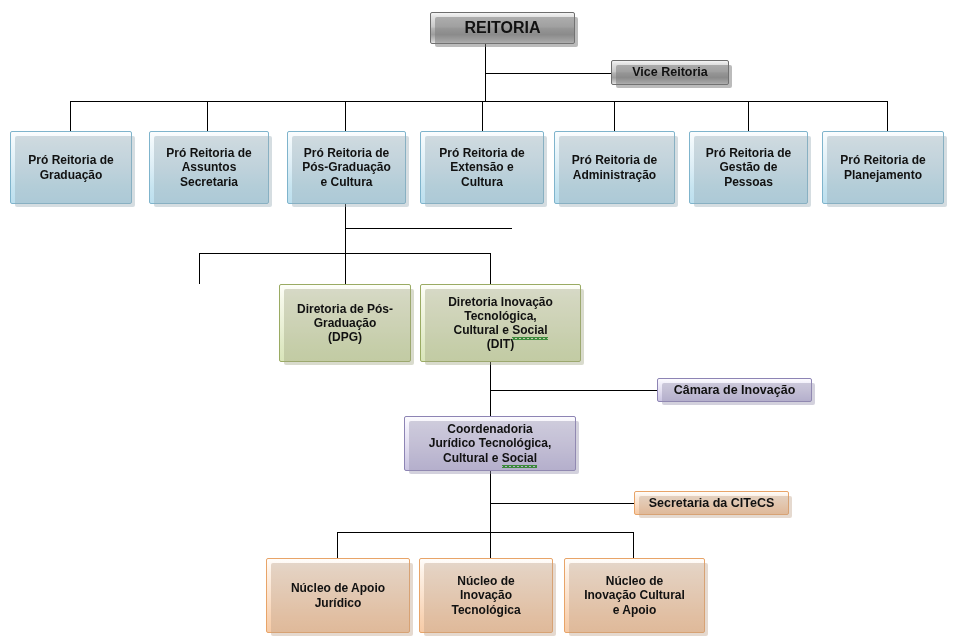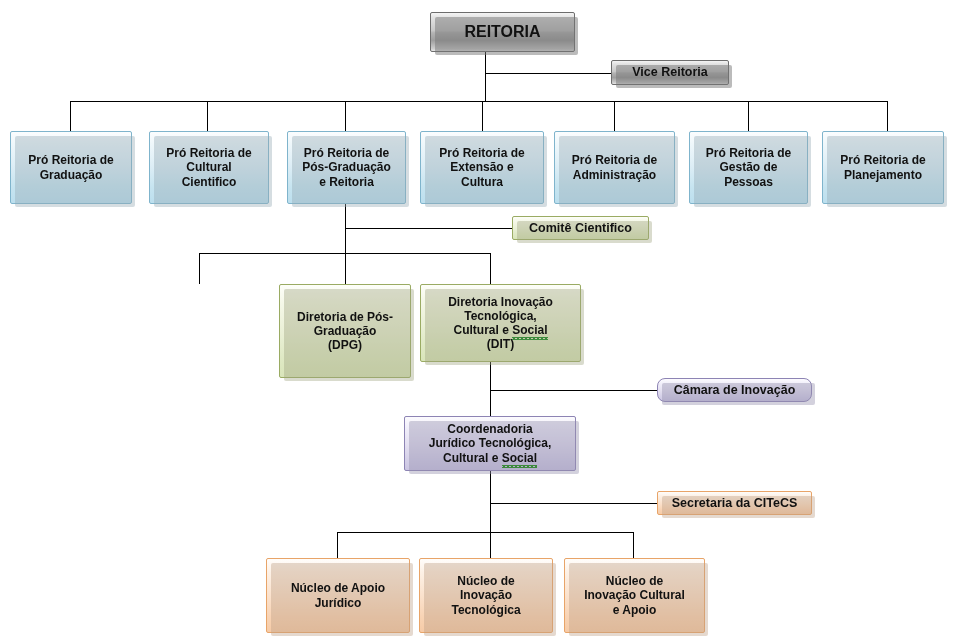--- a/index.html
+++ b/index.html
@@ -113,21 +113,21 @@
       linear-gradient(-45deg, transparent 40%, #3c8a3c 40%, #3c8a3c 60%, transparent 60%);
     background-size: 4px 3px;
     background-repeat: repeat-x;
   }
 </style>
 </head>
 <body>
 
 <div id="chart-root">
 
-  <div class="node n-silver" style="left:430px; top:12px; width:145px; height:40px; font-size:16px;">
+  <div class="node n-silver" style="left:430px; top:12px; width:145px; height:32px; font-size:16px;">
     <span class="label">REITORIA</span>
   </div>
 
   <div class="ln ln-v" style="left:485px; top:44px; height:57px;"></div>
 
   <div class="ln ln-h" style="left:485px; top:73px; width:126px;"></div>
 
   <div class="node n-silver" style="left:611px; top:60px; width:118px; height:25px; font-size:12.5px;">
     <span class="label">Vice Reitoria</span>
   </div>
@@ -145,30 +145,30 @@
   <div class="node n-blue" style="left:10px; top:131px; width:122px; height:73px; font-size:12px;">
     <span class="label">
       <span>Pró Reitoria de</span><br>
       <span>Graduação</span>
     </span>
   </div>
 
   <div class="node n-blue" style="left:149px; top:131px; width:120px; height:73px; font-size:12px;">
     <span class="label">
       <span>Pró Reitoria de</span><br>
-      <span>Cultural</span><br>
-      <span>Cientifico</span>
+      <span>Assuntos</span><br>
+      <span>Secretaria</span>
     </span>
   </div>
 
   <div class="node n-blue" style="left:287px; top:131px; width:119px; height:73px; font-size:12px;">
     <span class="label">
       <span>Pró Reitoria de</span><br>
       <span>Pós-Graduação</span><br>
-      <span>e Reitoria</span>
+      <span>e Cultura</span>
     </span>
   </div>
 
   <div class="node n-blue" style="left:420px; top:131px; width:124px; height:73px; font-size:12px;">
     <span class="label">
       <span>Pró Reitoria de</span><br>
       <span>Extensão e</span><br>
       <span>Cultura</span>
     </span>
   </div>
@@ -192,68 +192,65 @@
     <span class="label">
       <span>Pró Reitoria de</span><br>
       <span>Planejamento</span>
     </span>
   </div>
 
   <div class="ln ln-v" style="left:345px; top:204px; height:80px;"></div>
 
   <div class="ln ln-h" style="left:345px; top:228px; width:167px;"></div>
 
-  <div class="node n-green" style="left:512px; top:216px; width:137px; height:24px; font-size:12.5px;">
-    <span class="label">Comitê Cientifico</span>
-  </div>
 
   <div class="ln ln-h" style="left:199px; top:253px; width:292px;"></div>
   <div class="ln ln-v" style="left:199px; top:253px; height:31px;"></div>
   <div class="ln ln-v" style="left:345px; top:253px; height:31px;"></div>
   <div class="ln ln-v" style="left:490px; top:253px; height:31px;"></div>
 
 
-  <div class="node n-green" style="left:279px; top:284px; width:132px; height:94px; font-size:12px;">
+  <div class="node n-green" style="left:279px; top:284px; width:132px; height:78px; font-size:12px;">
     <span class="label">
       <span>Diretoria de Pós-</span><br>
       <span>Graduação</span><br>
       <span>(DPG)</span>
     </span>
   </div>
 
   <div class="node n-green" style="left:420px; top:284px; width:161px; height:78px; font-size:12px;">
     <span class="label">
       <span>Diretoria Inovação</span><br>
       <span>Tecnológica,</span><br>
       <span>Cultural e </span><span class="squiggle">Social</span><br>
       <span>(DIT)</span>
     </span>
   </div>
 
   <div class="ln ln-v" style="left:490px; top:362px; height:54px;"></div>
 
   <div class="ln ln-h" style="left:490px; top:390px; width:167px;"></div>
 
-  <div class="node n-purple" style="left:657px; top:378px; width:155px; height:24px; font-size:12.5px;border-radius:8px;">
+  <div class="node n-purple" style="left:657px; top:378px; width:155px; height:24px; font-size:12.5px;">
     <span class="label">Câmara de Inovação</span>
   </div>
 
   <div class="node n-purple" style="left:404px; top:416px; width:172px; height:55px; font-size:12px;">
     <span class="label">
       <span>Coordenadoria</span><br>
       <span>Jurídico Tecnológica,</span><br>
       <span>Cultural e </span><span class="squiggle">Social</span>
     </span>
   </div>
 
   <div class="ln ln-v" style="left:490px; top:471px; height:61px;"></div>
 
   <div class="ln ln-h" style="left:490px; top:503px; width:167px;"></div>
 
-  <div class="node n-orange" style="left:657px; top:491px; width:155px; height:24px; font-size:12.5px;">
+  <div class="node n-orange" style="left:634px; top:491px; width:155px; height:24px; font-size:12.5px;">
     <span class="label">Secretaria da CITeCS</span>
   </div>
 
   <div class="ln ln-h" style="left:337px; top:532px; width:296px;"></div>
   <div class="ln ln-v" style="left:337px; top:532px; height:26px;"></div>
   <div class="ln ln-v" style="left:490px; top:532px; height:26px;"></div>
   <div class="ln ln-v" style="left:633px; top:532px; height:26px;"></div>
 
   <div class="node n-orange" style="left:266px; top:558px; width:144px; height:75px; font-size:12px;">
     <span class="label">

